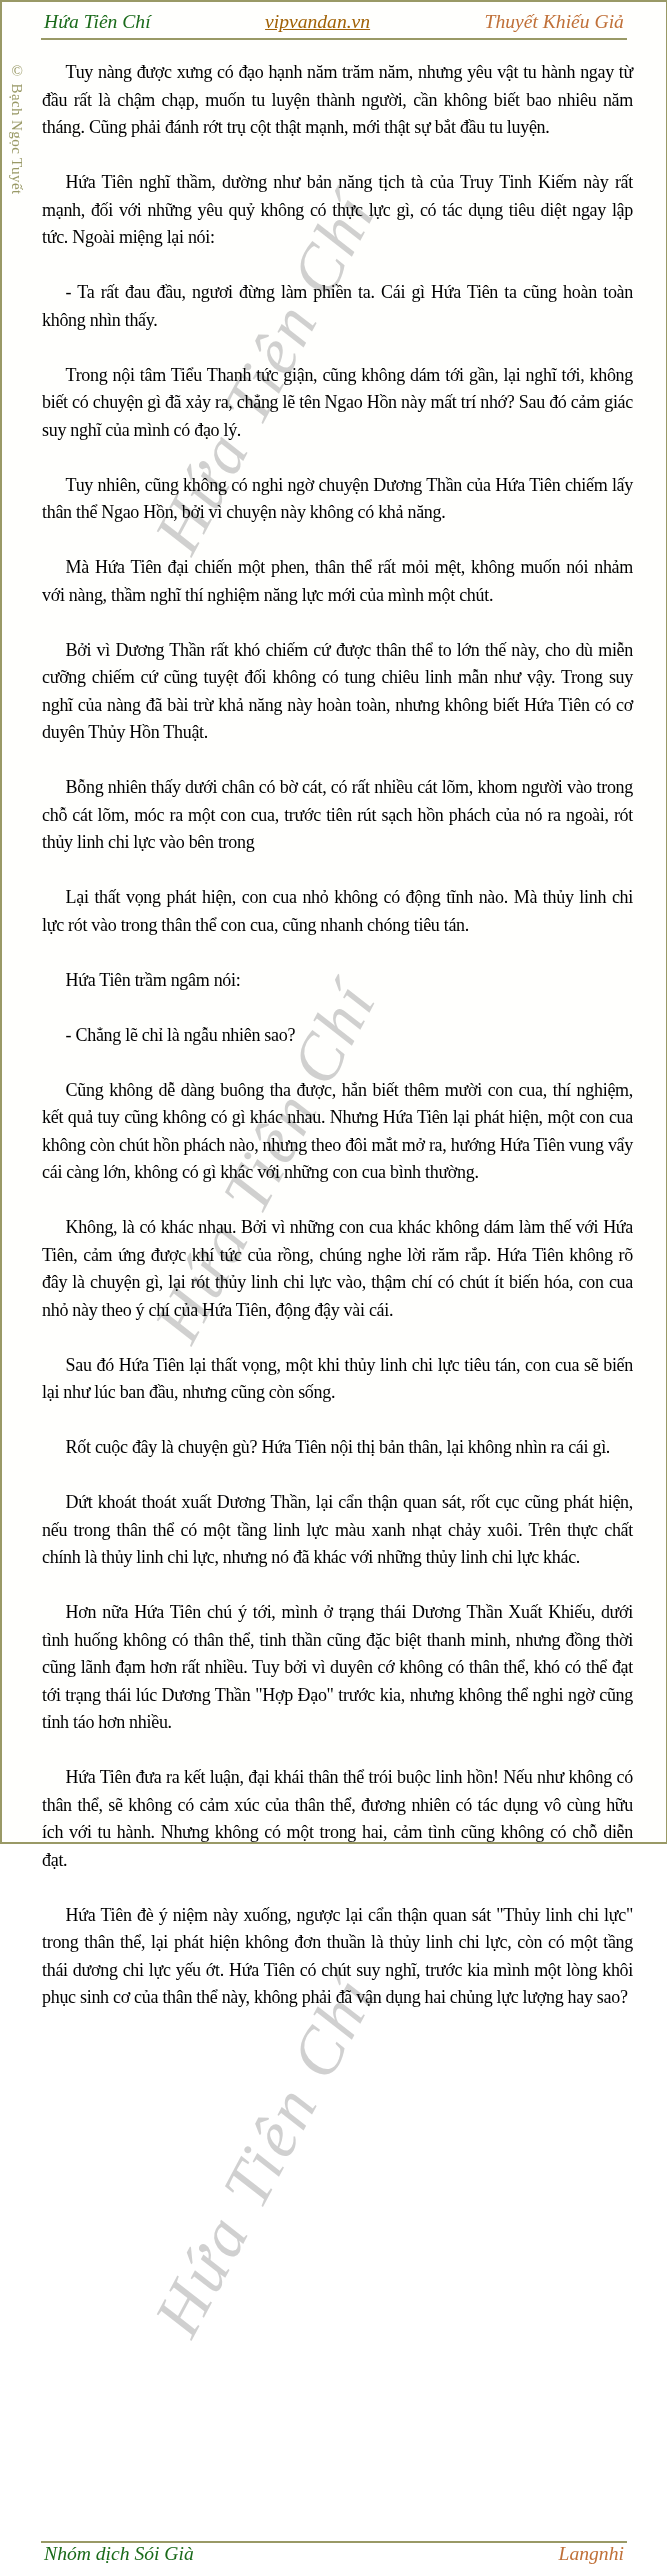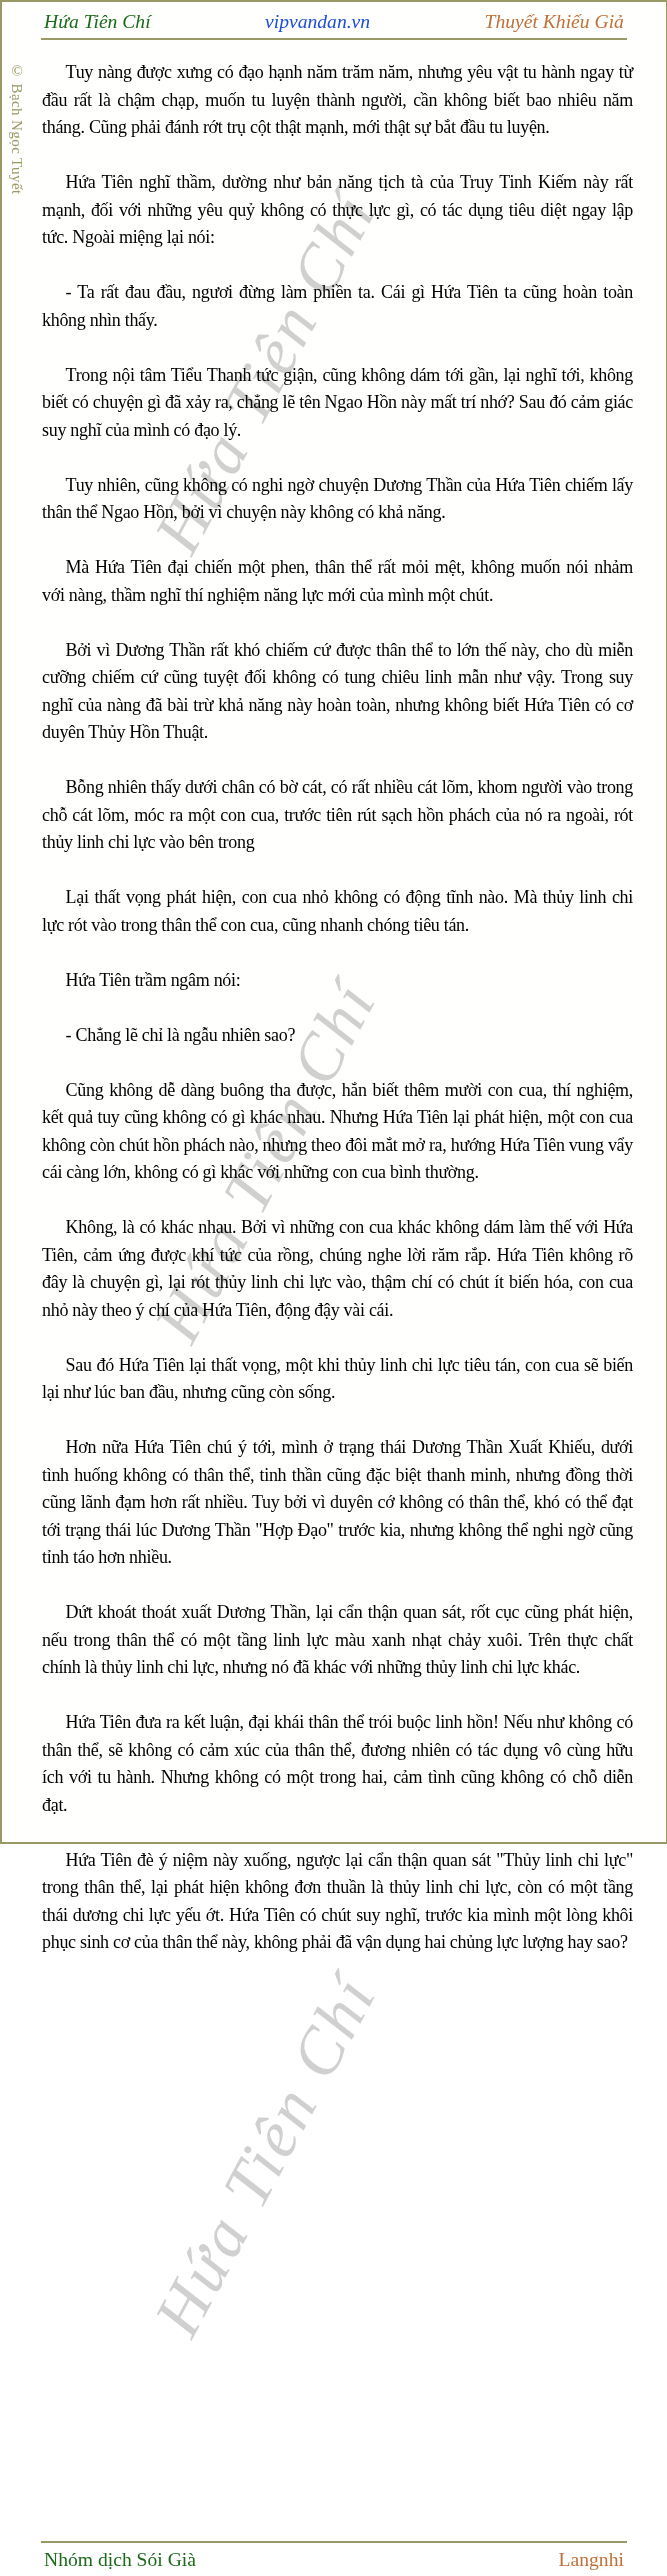--- a/index.html
+++ b/index.html
@@ -22,21 +22,21 @@
     .header {
       position: absolute;
       left: 39px; right: 39px; top: 4.7px;
       height: 31px;
       border-bottom: 2.4px solid #999966;
       display: flex; align-items: center; justify-content: space-between;
       font-style: italic;
       font-size: 19.6px;
     }
     .header .title { color: #1a6a1a; padding-left: 3.1px; }
-    .header .site { color: #1d4ed8; }
+    .header .site { color: #a16207; text-decoration: underline; }
     .header .author { color: #c07038; padding-right: 3.1px; }
 
     .side-copyright {
       position: absolute;
       left: 6.3px; top: 61px;
       writing-mode: vertical-rl;
       font-size: 15px;
       color: #999966;
       letter-spacing: 0.4px;
       white-space: nowrap;
@@ -68,21 +68,22 @@
       pointer-events: none;
       font-family: "Liberation Serif", serif;
       letter-spacing: 3.1px;
     }
 
     .footer {
       position: absolute;
       left: 39px; right: 39px; top: 2539px;
       height: 33px;
       border-top: 2.4px solid #999966;
-      display: flex; align-items: center; justify-content: space-between;
+      display: flex; justify-content: space-between;
+      font-style: italic;
       font-size: 19.6px;
     }
     .footer .group { color: #1a6a1a; padding-left: 3.1px; }
     .footer .translator { color: #c07038; padding-right: 3.1px; }
   </style>
 </head>
 <body>
 
 <div class="page">
 
@@ -106,22 +107,23 @@
     <p>Tuy nhiên, cũng không có nghi ngờ chuyện Dương Thần của Hứa Tiên chiếm lấy thân thể Ngao Hồn, bởi vì chuyện này không có khả năng.</p>
     <p>Mà Hứa Tiên đại chiến một phen, thân thể rất mỏi mệt, không muốn nói nhảm với nàng, thầm nghĩ thí nghiệm năng lực mới của mình một chút.</p>
     <p>Bởi vì Dương Thần rất khó chiếm cứ được thân thể to lớn thế này, cho dù miễn cưỡng chiếm cứ cũng tuyệt đối không có tung chiêu linh mẫn như vậy. Trong suy nghĩ của nàng đã bài trừ khả năng này hoàn toàn, nhưng không biết Hứa Tiên có cơ duyên Thủy Hồn Thuật.</p>
     <p>Bỗng nhiên thấy dưới chân có bờ cát, có rất nhiều cát lõm, khom người vào trong chỗ cát lõm, móc ra một con cua, trước tiên rút sạch hồn phách của nó ra ngoài, rót thủy linh chi lực vào bên trong</p>
     <p>Lại thất vọng phát hiện, con cua nhỏ không có động tĩnh nào. Mà thủy linh chi lực rót vào trong thân thể con cua, cũng nhanh chóng tiêu tán.</p>
     <p>Hứa Tiên trầm ngâm nói:</p>
     <p>- Chẳng lẽ chỉ là ngẫu nhiên sao?</p>
     <p>Cũng không dễ dàng buông tha được, hắn biết thêm mười con cua, thí nghiệm, kết quả tuy cũng không có gì khác nhau. Nhưng Hứa Tiên lại phát hiện, một con cua không còn chút hồn phách nào, nhưng theo đôi mắt mở ra, hướng Hứa Tiên vung vẩy cái càng lớn, không có gì khác với những con cua bình thường.</p>
     <p>Không, là có khác nhau. Bởi vì những con cua khác không dám làm thế với Hứa Tiên, cảm ứng được khí tức của rồng, chúng nghe lời răm rắp. Hứa Tiên không rõ đây là chuyện gì, lại rót thủy linh chi lực vào, thậm chí có chút ít biến hóa, con cua nhỏ này theo ý chí của Hứa Tiên, động đậy vài cái.</p>
     <p>Sau đó Hứa Tiên lại thất vọng, một khi thủy linh chi lực tiêu tán, con cua sẽ biến lại như lúc ban đầu, nhưng cũng còn sống.</p>
+    <p>Rốt cuộc đây là chuyện gù? Hứa Tiên nội thị bản thân, lại không nhìn ra cái gì.</p>
+    <p>Dứt khoát thoát xuất Dương Thần, lại cẩn thận quan sát, rốt cục cũng phát hiện, nếu trong thân thể có một tầng linh lực màu xanh nhạt chảy xuôi. Trên thực chất chính là thủy linh chi lực, nhưng nó đã khác với những thủy linh chi lực khác.</p>
     <p>Hơn nữa Hứa Tiên chú ý tới, mình ở trạng thái Dương Thần Xuất Khiếu, dưới tình huống không có thân thể, tinh thần cũng đặc biệt thanh minh, nhưng đồng thời cũng lãnh đạm hơn rất nhiều. Tuy bởi vì duyên cớ không có thân thể, khó có thể đạt tới trạng thái lúc Dương Thần "Hợp Đạo" trước kia, nhưng không thể nghi ngờ cũng tỉnh táo hơn nhiều.</p>
-    <p>Dứt khoát thoát xuất Dương Thần, lại cẩn thận quan sát, rốt cục cũng phát hiện, nếu trong thân thể có một tầng linh lực màu xanh nhạt chảy xuôi. Trên thực chất chính là thủy linh chi lực, nhưng nó đã khác với những thủy linh chi lực khác.</p>
     <p>Hứa Tiên đưa ra kết luận, đại khái thân thể trói buộc linh hồn! Nếu như không có thân thể, sẽ không có cảm xúc của thân thể, đương nhiên có tác dụng vô cùng hữu ích với tu hành. Nhưng không có một trong hai, cảm tình cũng không có chỗ diễn đạt.</p>
     <p>Hứa Tiên đè ý niệm này xuống, ngược lại cẩn thận quan sát "Thủy linh chi lực" trong thân thể, lại phát hiện không đơn thuần là thủy linh chi lực, còn có một tầng thái dương chi lực yếu ớt. Hứa Tiên có chút suy nghĩ, trước kia mình một lòng khôi phục sinh cơ của thân thể này, không phải đã vận dụng hai chủng lực lượng hay sao?</p>
   </div>
 
   <div class="footer">
     <span class="group">Nhóm dịch Sói Già</span>
     <span class="translator">Langnhi</span>
   </div>
 
 </div>

